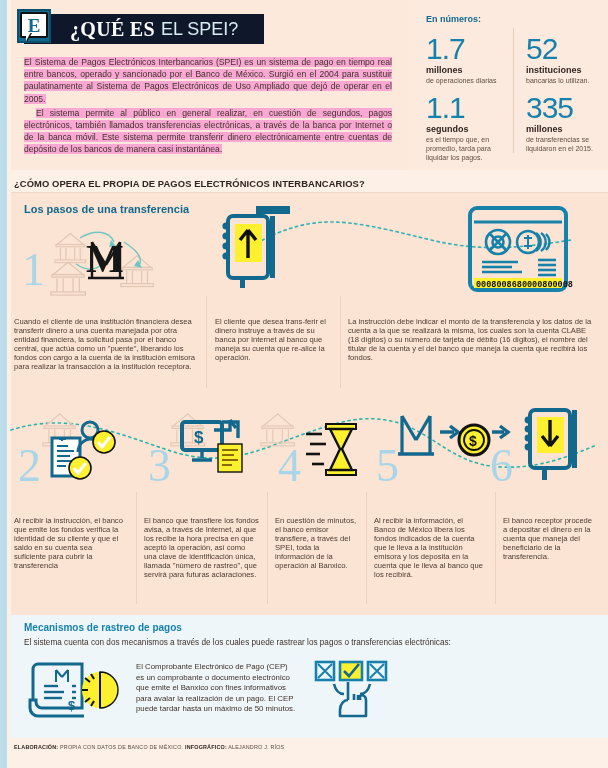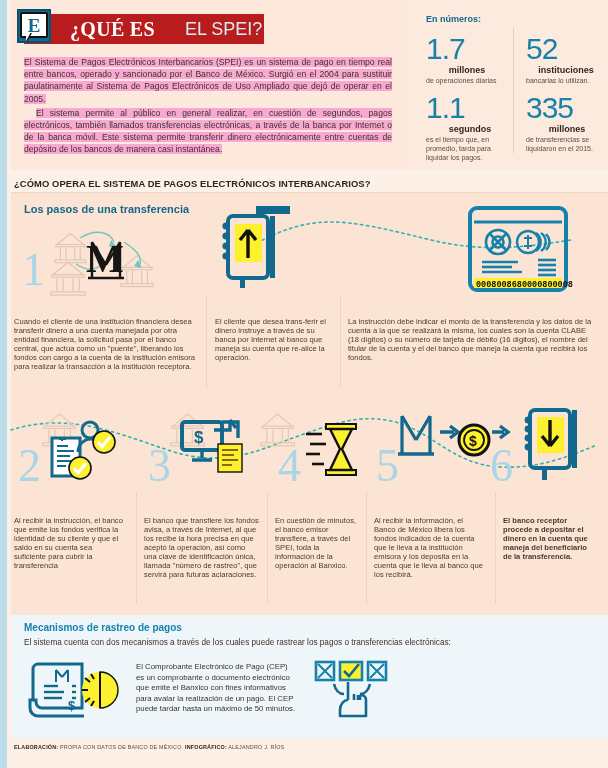--- a/index.html
+++ b/index.html
@@ -16,21 +16,21 @@
   
   .rail{position:absolute;left:0;top:0;width:7px;height:768px;background:#bcdcea;}
   .rail-2{position:absolute;left:7px;top:0;width:4px;height:768px;background:#fdf0e6;}
 
   .band{position:absolute;left:11px;right:0;background:#fbe6d6;}
 
   
   #header-band{top:0;height:170px;background:#fde9db;}
   .title-bar{
     position:absolute;left:24px;top:14px;width:240px;height:30px;
-    background:#b91c1c;display:flex;align-items:center;gap:24px;
+    background:#0f172a;display:flex;align-items:center;
   }
   .logo-box{
     position:absolute;left:17px;top:9px;width:30px;height:30px;
     background:#12688d;border:2px solid #0d4f6c;
   }
   .logo-bubble{
     position:absolute;left:20px;top:12px;width:24px;height:22px;
     background:#ffffff;border:2px solid #111;border-radius:2px;
     display:flex;align-items:center;justify-content:center;
     font-family:"Liberation Serif", serif;font-weight:bold;font-size:19px;color:#12688d;
@@ -56,21 +56,21 @@
   .intro p{margin:0 0 0 0;}
   .intro p+p{margin-top:2px;text-indent:12px;}
   .hl{background:#f9a8d4;box-decoration-break:clone;-webkit-box-decoration-break:clone;}
 
   
   .numbers{position:absolute;left:408px;top:0;width:200px;height:170px;background:#fdeade;}
   .numbers-title{position:absolute;left:18px;top:14px;font-size:9px;font-weight:bold;color:#12688d;}
   .num-div-v{position:absolute;left:105px;top:28px;width:1px;height:125px;background:#e7cdb9;}
   .nbox{position:absolute;}
   .nbig{font-family:"Liberation Sans", sans-serif;font-size:30px;font-weight:400;color:#1682ab;line-height:30px;letter-spacing:-1px;}
-  .nlab{font-size:9px;font-weight:bold;color:#2f2520;margin-top:1px;text-align:center;}
+  .nlab{font-size:9px;font-weight:bold;color:#2f2520;margin-top:1px;}
   .nsub{font-size:7px;color:#5d4c41;line-height:9px;margin-top:1px;}
 
   
   #sec-band{top:170px;height:22px;background:#fdf0e6;}
   .sec-title{
     position:absolute;left:14px;top:178px;font-size:9.4px;font-weight:bold;color:#2e2420;letter-spacing:.1px;
   }
   .sec-rule{position:absolute;left:11px;top:192px;right:0;height:1px;background:#f0d8c6;}
 
   
@@ -148,21 +148,21 @@
     </div>
 
     <div class="nbox" style="left:118px;top:93px;width:82px;">
       <div class="nbig">335</div>
       <div class="nlab">millones</div>
       <div class="nsub">de transferencias se liquidaron en el 2015.</div>
     </div>
   </div>
 
   <div class="band" id="sec-band"></div>
-  <div class="sec-title">¿CÓMO OPERA EL SISTEMA DE PAGOS ELECTRÓNICOS INTERBANCARIOS?</div>
+  <div class="sec-title">¿CÓMO OPERA EL PROPIA DE PAGOS ELECTRÓNICOS INTERBANCARIOS?</div>
   <div class="sec-rule"></div>
 
   <div class="band" id="steps1"></div>
   <div class="steps-h">Los pasos de una transferencia</div>
 
   <svg class="abs" style="left:11px;top:200px;" width="597" height="100">
     <path d="M230,52 C300,10 330,18 420,40 C470,52 510,48 560,40" fill="none" stroke="#34b0b8" stroke-width="1.6" stroke-dasharray="2.4 3.6" stroke-linecap="round"></path>
   </svg>
 
   <svg class="abs" style="left:52px;top:220px;" width="115" height="70">
@@ -377,21 +377,21 @@
 
   <div class="colrule" style="left:136px;top:492px;height:112px;"></div>
   <div class="colrule" style="left:267px;top:492px;height:112px;"></div>
   <div class="colrule" style="left:366px;top:492px;height:112px;"></div>
   <div class="colrule" style="left:495px;top:492px;height:112px;"></div>
 
   <div class="steptext" style="left:14px;top:496px;width:112px;">Al recibir la instrucción, el banco que emite los fondos verifica la identidad de su cliente y que el saldo en su cuenta sea suficiente para cubrir la transferencia</div>
   <div class="steptext" style="left:144px;top:496px;width:116px;">El banco que transfiere los fondos avisa, a través de Internet, al que los recibe la hora precisa en que aceptó la operación, así como una clave de identificación única, llamada "número de rastreo", que servirá para futuras aclaraciones.</div>
   <div class="steptext" style="left:275px;top:496px;width:84px;">En cuestión de minutos, el banco emisor transfiere, a través del SPEI, toda la información de la operación al Banxico.</div>
   <div class="steptext" style="left:374px;top:496px;width:112px;">Al recibir la información, el Banco de México libera los fondos indicados de la cuenta que le lleva a la institución emisora y los deposita en la cuenta que le lleva al banco que los recibirá.</div>
-  <div class="steptext" style="left:503px;top:496px;width:92px;font-weight:bold;">El banco receptor procede a depositar el dinero en la cuenta que maneja del beneficiario de la transferencia.</div>
+  <div class="steptext" style="left:503px;top:496px;width:92px;">El banco receptor procede a depositar el dinero en la cuenta que maneja del beneficiario de la transferencia.</div>
 
   <div class="band" id="mech"></div>
   <div class="mech-title">Mecanismos de rastreo de pagos</div>
   <div class="mech-sub">El sistema cuenta con dos mecanismos a través de los cuales puede rastrear los pagos o transferencias electrónicas:</div>
 
   <svg class="abs" style="left:28px;top:660px;" width="92" height="60">
     <path d="M10,4 L54,4 L54,48 L14,48 a6,6 0 0 1 -6,-6 L8,40 L2,40 L2,48 a8,8 0 0 0 8,8 L56,56" fill="none" stroke="#12688d" stroke-width="3"></path>
     <path d="M10,4 a5,5 0 0 0 -5,5 L5,40" fill="none" stroke="#12688d" stroke-width="3"></path>
     <path d="M28,10 L28,22 M28,10 L34,17 M40,10 L40,22 M34,17 L40,10" stroke="#12688d" stroke-width="2" fill="none"></path>
     <g stroke="#12688d" stroke-width="2.4">

